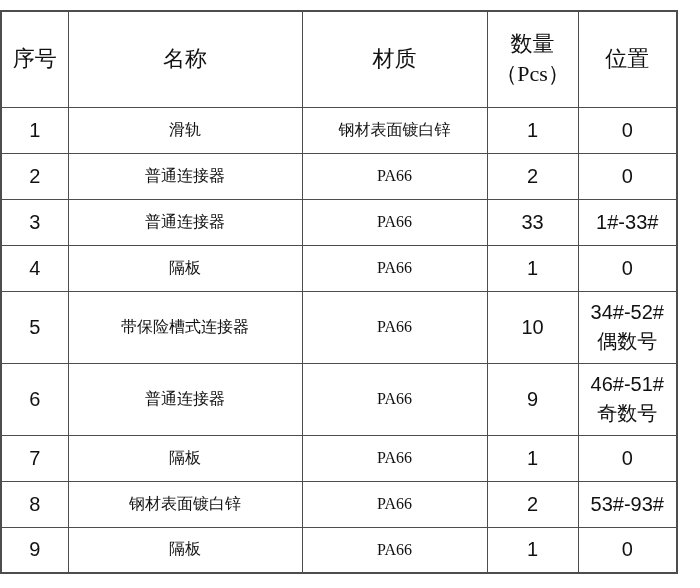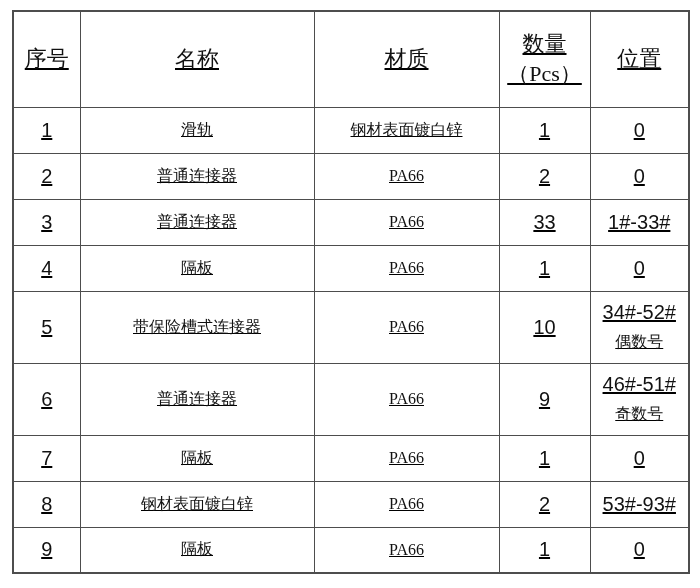--- a/index.html
+++ b/index.html
@@ -6,28 +6,27 @@
   html, body { background: #ffffff; }
   .page {
     position: relative;
     width: 700px;
     height: 588px;
     background: var(--bg, #ffffff);
     overflow: hidden;
   }
   table.bom {
     position: absolute;
-    left: 12px;
+    left: 0;
     top: 10px;
     width: 676px;
     border-collapse: collapse;
     table-layout: fixed;
     border: 2px solid var(--border-color, #4d4d4d);
     background: var(--bg, #ffffff);
-    text-decoration: underline;
   }
   .bom th, .bom td {
     border: 1px solid var(--border-color, #4d4d4d);
     text-align: center;
     vertical-align: middle;
     color: var(--text-color, #111111);
     background: var(--bg, #ffffff);
     padding: 0;
     overflow: hidden;
   }
@@ -53,21 +52,21 @@
     font-family: "Liberation Sans", "DejaVu Sans", sans-serif;
     font-size: 20px;
   }
   .pos-line-num {
     font-family: "Liberation Sans", "DejaVu Sans", sans-serif;
     font-size: 20px;
     line-height: 29px;
   }
   .pos-line-cn {
     font-family: "Liberation Serif", "DejaVu Serif", serif;
-    font-size: 16px;
+    font-size: 20px;
     line-height: 29px;
   }
 </style>
 </head>
 <body>
 
 <div class="page">
   <table class="bom">
     <colgroup>
       <col class="c1">

